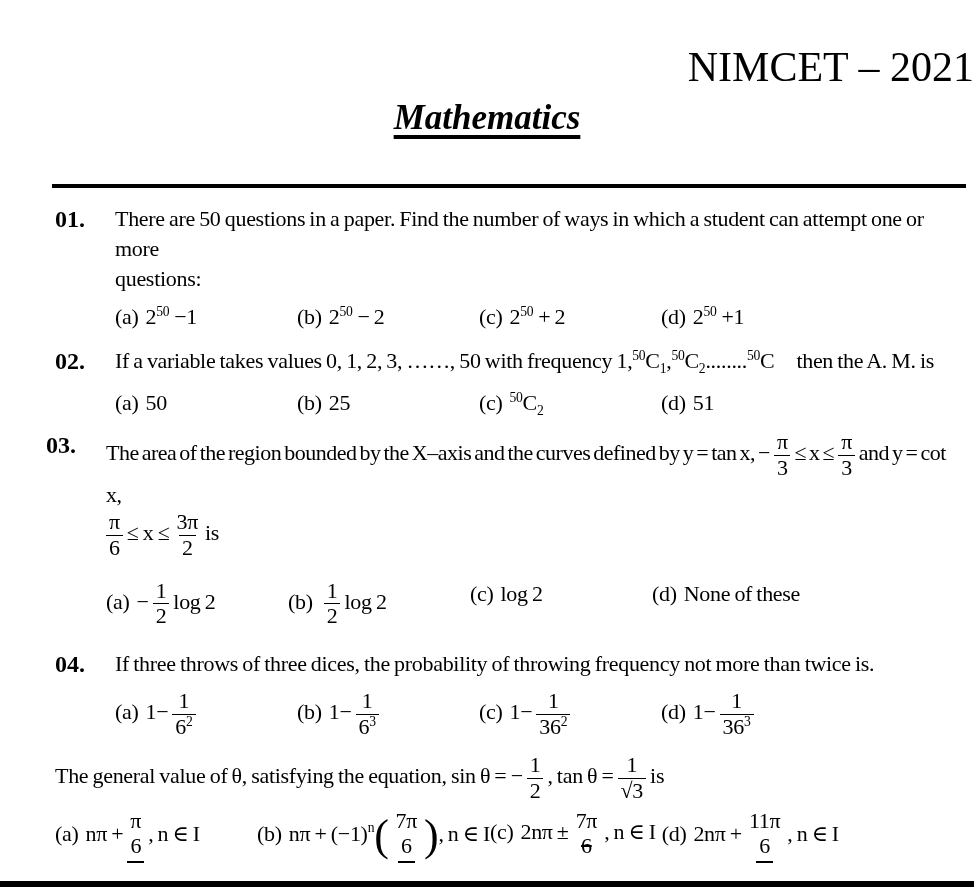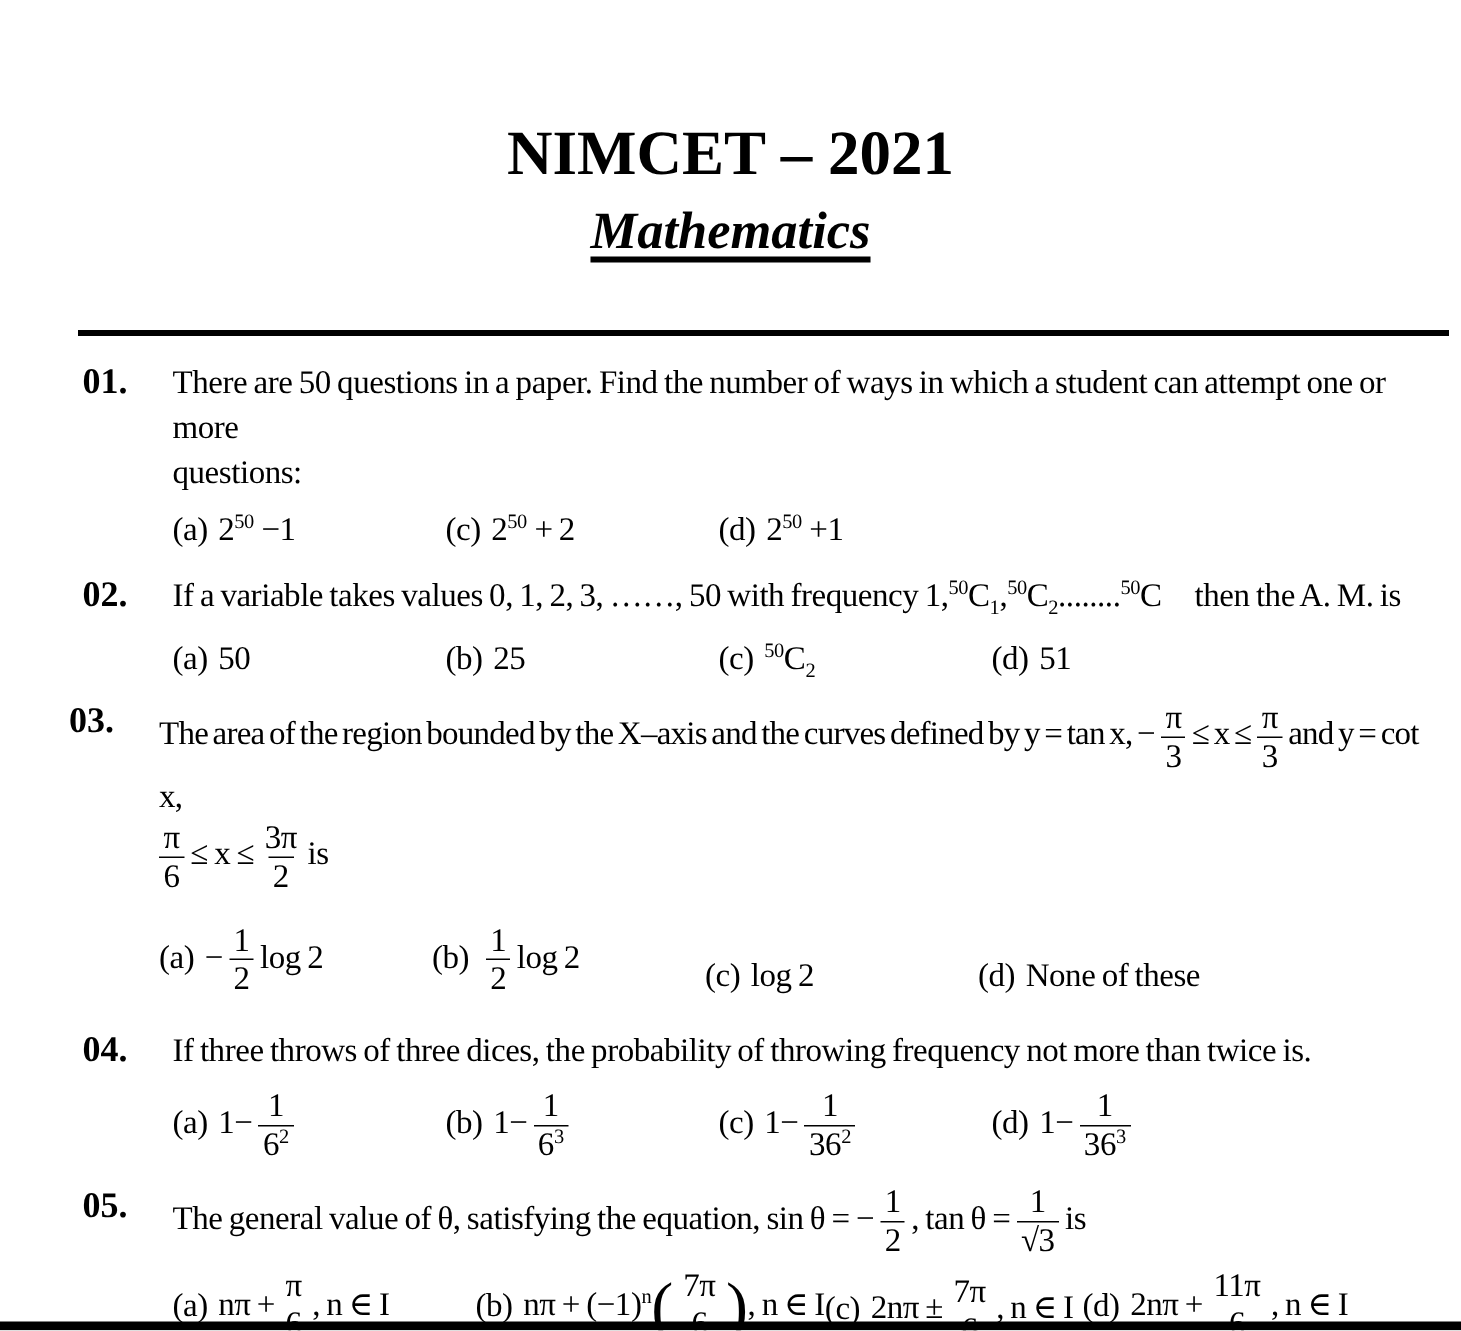--- a/index.html
+++ b/index.html
@@ -4,22 +4,22 @@
 <style>
   html,body{margin:0;padding:0;background:#ffffff;}
   .page{
     position:relative;
     width:974px;height:887px;
     background:#ffffff;color:#000;
     font-family:"Liberation Serif","DejaVu Serif",serif;
     overflow:hidden;
   }
   .title{
-    margin-top:80px;text-align:center;
-    font-size:42px;font-weight:bold;line-height:1.1;
+    margin-top:44px;text-align:right;
+    font-size:42px;font-weight:normal;line-height:1.1;
   }
   .subtitle{
     margin-top:8px;text-align:center;
     font-size:35px;font-weight:bold;font-style:italic;
     text-decoration:underline;
     text-decoration-thickness:3.5px;
     text-underline-offset:6px;
   }
   .rule{height:4px;background:#000;margin:46px 8px 0 52px;}
 
@@ -27,21 +27,21 @@
   .q1{margin-top:16px;}
   .q2{margin-top:14px;}
   .q3{margin-top:12px;margin-left:46px;}
   .q4{margin-top:20px;}
   .q5{margin-top:14px;}
   .qnum{flex:0 0 60px;font-size:24px;font-weight:bold;line-height:30px;}
   .qbody{flex:1;font-size:22px;line-height:30px;letter-spacing:-0.3px;word-spacing:-1px;}
   .stem{min-height:30px;}
   .tight{letter-spacing:-0.5px;word-spacing:-2px;}
 
-  .opts{display:flex;align-items:flex-end;margin-top:10px;}
+  .opts{display:flex;align-items:flex-start;margin-top:10px;}
   .opt{flex:0 0 182px;white-space:nowrap;}
   .opts .opt:last-child{flex:0 0 auto;}
   .opts-q1{margin-top:8px;}
   .opts-q2{margin-top:12px;}
   .opts-q3{margin-top:18px;}
   .opts-q4{margin-top:10px;}
   .opts-q5{margin-top:6px;}
   .opts-q5 .opt-a{flex:0 0 182px;}
   .opts-q5 .opt-b{flex:0 0 210px;margin-left:20px;}
   .opts-q5 .opt-c{flex:0 0 auto;margin-right:6px;}
@@ -75,20 +75,21 @@
   <div class="subtitle">Mathematics</div>
   <div class="rule"></div>
 
   <div class="q q1">
     <div class="qnum">01.</div>
     <div class="qbody">
       <div class="stem">There are 50 questions in a paper. Find the number of ways in which a student can attempt one or more</div>
       <div class="stem">questions:</div>
       <div class="opts opts-q1">
         <div class="opt"><span class="olabel">(a)</span><span>2</span><sup>50</sup><span class="tail">−1</span></div>
+        <div class="opt"><span class="olabel">(b)</span><span>2</span><sup>50</sup><span class="tail">− 2</span></div>
         <div class="opt"><span class="olabel">(c)</span><span>2</span><sup>50</sup><span class="tail">+ 2</span></div>
         <div class="opt"><span class="olabel">(d)</span><span>2</span><sup>50</sup><span class="tail">+1</span></div>
       </div>
     </div>
   </div>
 
   <div class="q q2">
     <div class="qnum">02.</div>
     <div class="qbody">
       <div class="stem"><span>If a variable takes values 0, 1, 2, 3, ……, 50 with frequency 1,</span><sup>50</sup><span>C</span><sub>1</sub><span>,</span><sup>50</sup><span>C</span><sub>2</sub><span>........</span><sup>50</sup><span>C</span><span class="gap">then the A. M. is</span></div>
@@ -152,21 +153,20 @@
             </span></div>
         <div class="opt"><span class="olabel">(d)</span><span>1−</span><span class="fr">
               <span class="fn">1</span>
               <span class="fd"><span>36</span><sup>3</sup></span>
             </span></div>
       </div>
     </div>
   </div>
 
   <div class="q q5">
-    <div class="qnum">05.</div>
     <div class="qbody">
       <div class="stem"><span>The general value of θ, satisfying the equation, sin θ = −</span><span class="fr">
             <span class="fn">1</span>
             <span class="fd">2</span>
           </span><span>, tan θ =</span><span class="fr">
             <span class="fn">1</span>
             <span class="fd">√3</span>
           </span><span>is</span></div>
       <div class="opts opts-q5">
         <div class="opt opt-a"><span class="olabel">(a)</span><span>nπ +</span><span class="fr fr2">

